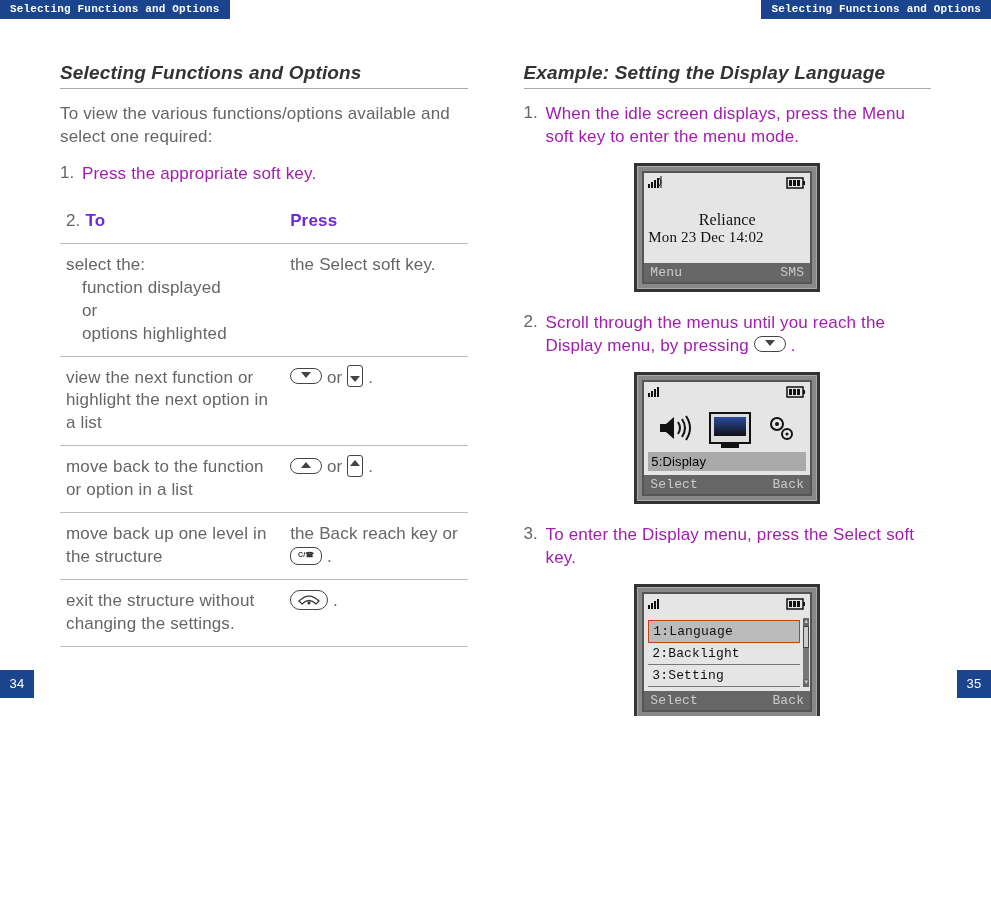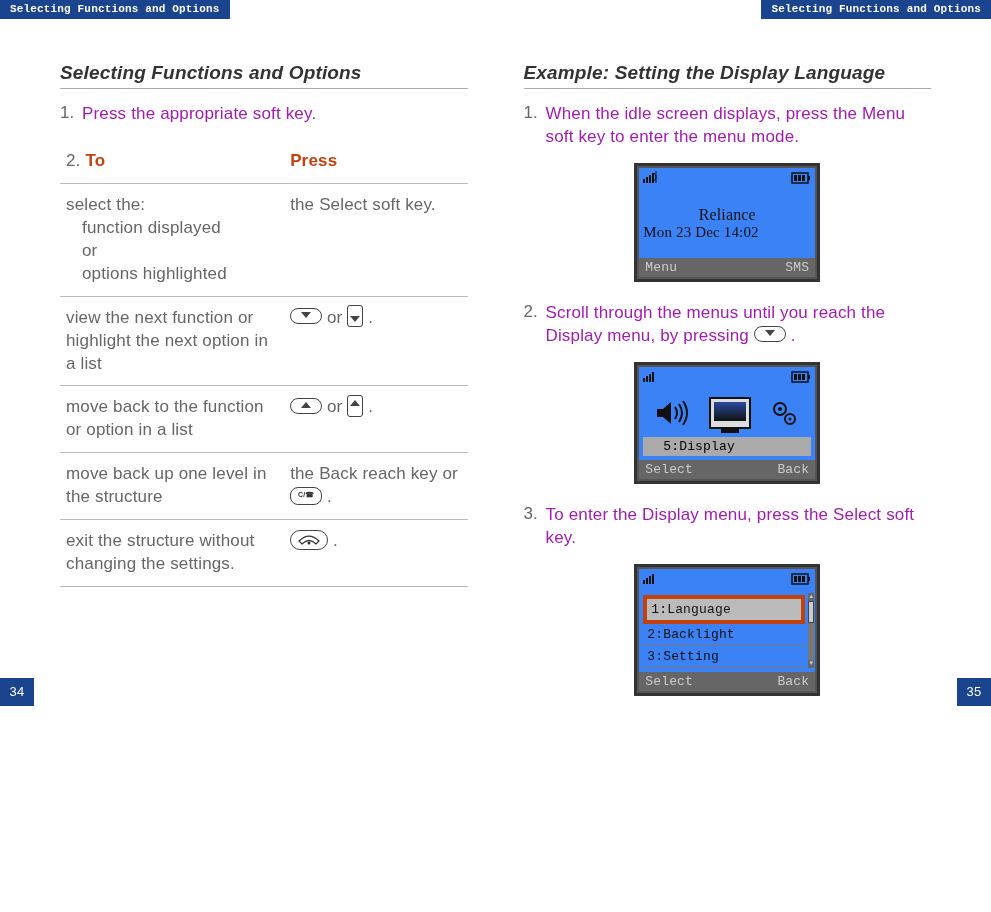--- a/index.html
+++ b/index.html
@@ -3,46 +3,46 @@
 <meta charset="utf-8">
 <style>
   html,body{margin:0;padding:0;background:#fff;font-family:"Helvetica Neue",Helvetica,Arial,sans-serif;color:#555;font-weight:300;letter-spacing:.01em}
   .page{width:991px;height:716px;margin:0 auto;position:relative;display:flex}
   .col{flex:1;padding:20px 28px 20px 28px;box-sizing:border-box;position:relative}
   .col.left{padding-left:60px}
   .col.right{padding-right:60px}
   .header{position:absolute;top:0;height:15px;background:#1a448d;color:#fff;font-family:"Courier New",monospace;font-size:11px;font-weight:bold;padding:2px 10px;line-height:15px;box-sizing:content-box}
   .header.left{left:0}
   .header.right{right:0}
-  .page-num{position:absolute;bottom:10px;width:34px;height:28px;background:#1a448d;color:#fff;text-align:center;font-size:13px;line-height:28px;font-family:"Helvetica Neue",sans-serif}
+  .page-num{position:absolute;bottom:18px;width:34px;height:28px;background:#1a448d;color:#fff;text-align:center;font-size:13px;line-height:28px;font-family:"Helvetica Neue",sans-serif}
   .page-num.left{left:0}
   .page-num.right{right:0}
   .section-title{font-weight:600;font-style:italic;font-size:19px;color:#333;margin-top:42px;margin-bottom:10px;padding-bottom:4px;border-bottom:1px solid #aaa}
   .body-text{font-size:17px;line-height:1.35;color:#666;margin:14px 0}
   .instr{display:flex;gap:6px;margin:14px 0}
   .instr-num{min-width:16px;font-size:17px;color:#666}
   .instr-txt{font-size:17px;color:#a21caf;line-height:1.35}
   .tbl{width:100%;border-collapse:collapse;font-size:17px;color:#666}
   .tbl td{border-bottom:1px solid #bbb;padding:10px 6px;vertical-align:top;line-height:1.35}
-  .tbl .th{font-weight:700;color:#c2410c}
+  .tbl .th{font-weight:700;color:#6d28d9}
   .tbl td:first-child{width:55%}
   .indent{padding-left:16px;display:block}
   .phone{width:180px;border:3px solid #333;background:#888;margin:14px auto 20px;box-shadow:inset 0 0 0 1px #aaa}
-  .phone-inner{border:2px solid #555;background:#3b82f6;overflow:hidden}
+  .phone-inner{margin:5px;border:2px solid #555;background:#e5e5e5;overflow:hidden}
   .ph-top{display:flex;justify-content:space-between;padding:2px 4px}
   .sig svg{width:18px;height:14px}
   .batt svg{width:20px;height:12px}
   .ph-content{padding:4px 4px 2px;min-height:60px;position:relative}
   .ph-sk{background:#666;color:#ccc;font-family:"Courier New",monospace;font-size:13px;display:flex;justify-content:space-between;padding:2px 6px;margin-top:2px}
   .reliance{font-family:Georgia,serif;font-size:16px;color:#111;text-align:center;margin-top:12px}
   .datetime{font-family:Georgia,serif;font-size:15px;color:#111;text-align:left}
   .menu-icons{display:flex;justify-content:space-around;align-items:center;padding:4px 2px}
-  .menu-label{font-family:Liberation Mono, monospace;font-size:13px;color:#000;background:#aaa;padding:2px 20px}
+  .menu-label{font-family:Liberation Sans, sans-serif;font-size:13px;color:#000;background:#aaa;padding:2px 3px}
   .list-item{font-family:"Courier New",monospace;font-size:13px;color:#111;padding:3px 4px;border-bottom:1px solid #777}
-  .list-item.selected{background:#bbb;border:4px solid #c2410c}
+  .list-item.selected{background:#bbb;border:1px solid #c2410c}
   .scrollbar{position:absolute;right:1px;top:2px;bottom:2px;width:6px;background:#777}
   .scroll-thumb{position:absolute;left:0;right:0;top:8px;height:20px;background:#ccc;border:1px solid #444}
   .scroll-arrow{position:absolute;left:0;right:0;height:8px;background:#666;font-size:6px;color:#ccc;text-align:center;line-height:6px}
   .scroll-arrow.up{top:0}
   .scroll-arrow.dn{bottom:0}
   .key-down,.key-up{display:inline-block;width:30px;height:14px;border:1.5px solid #444;border-radius:8px;vertical-align:middle;position:relative;top:-2px}
   .key-down::after{content:"";position:absolute;left:10px;top:3px;border-left:5px solid transparent;border-right:5px solid transparent;border-top:6px solid #444}
   .key-up::after{content:"";position:absolute;left:10px;top:3px;border-left:5px solid transparent;border-right:5px solid transparent;border-bottom:6px solid #444}
   .key-vol{display:inline-block;width:14px;height:20px;border:1.5px solid #444;border-radius:3px;vertical-align:middle;position:relative;top:-2px}
   .key-vol::after{content:"";position:absolute;left:2px;border-left:5px solid transparent;border-right:5px solid transparent}
@@ -62,20 +62,21 @@
 </head>
 <body>
 
 <div class="page">
 
   <div class="col left">
     <div class="header left">Selecting Functions and Options</div>
 
     <div class="section-title">Selecting Functions and Options</div>
 
+    <div class="body-text">To view the various functions/options available and select one required:</div>
 
     <div class="instr">
       <div class="instr-num">1.</div>
       <div class="instr-txt">Press the appropriate soft key.</div>
     </div>
 
     <table class="tbl">
       <tbody>
           <tr>
         <td><span>2.</span> <span class="th">To</span></td>

